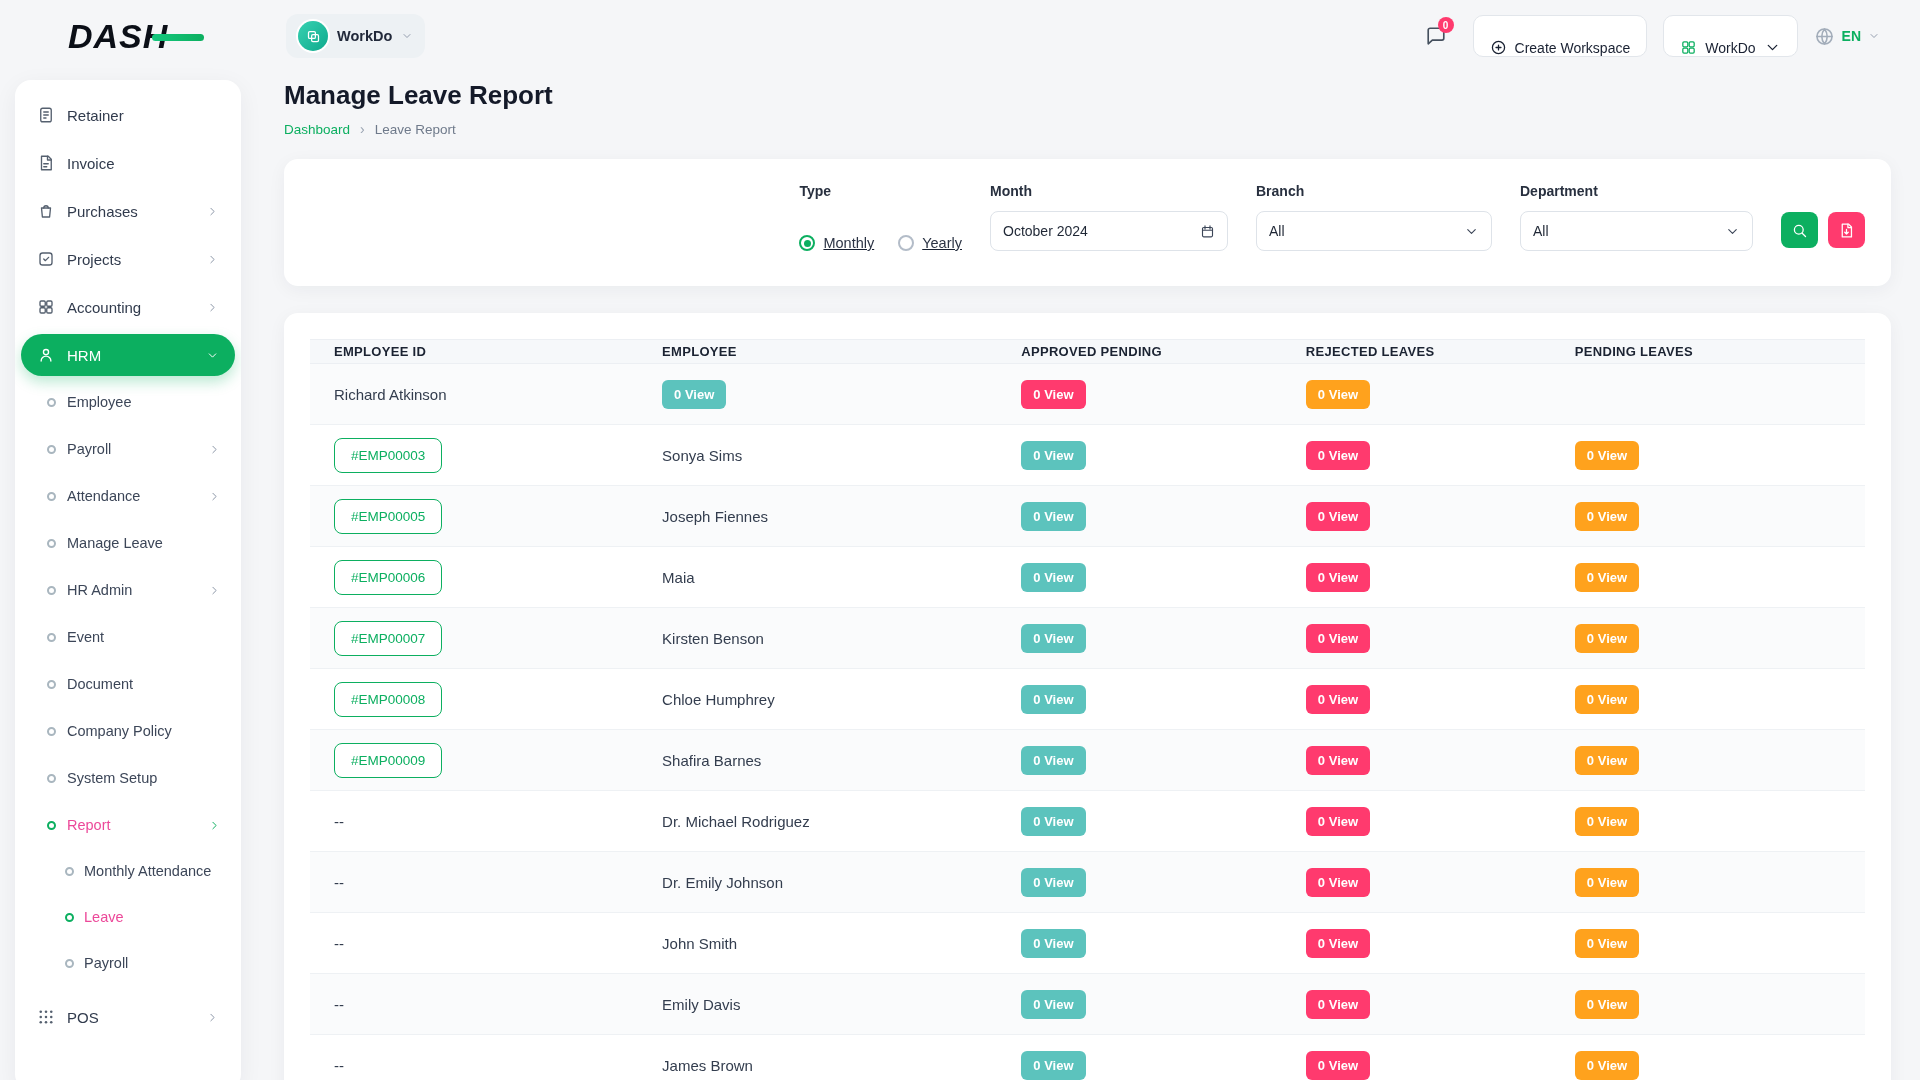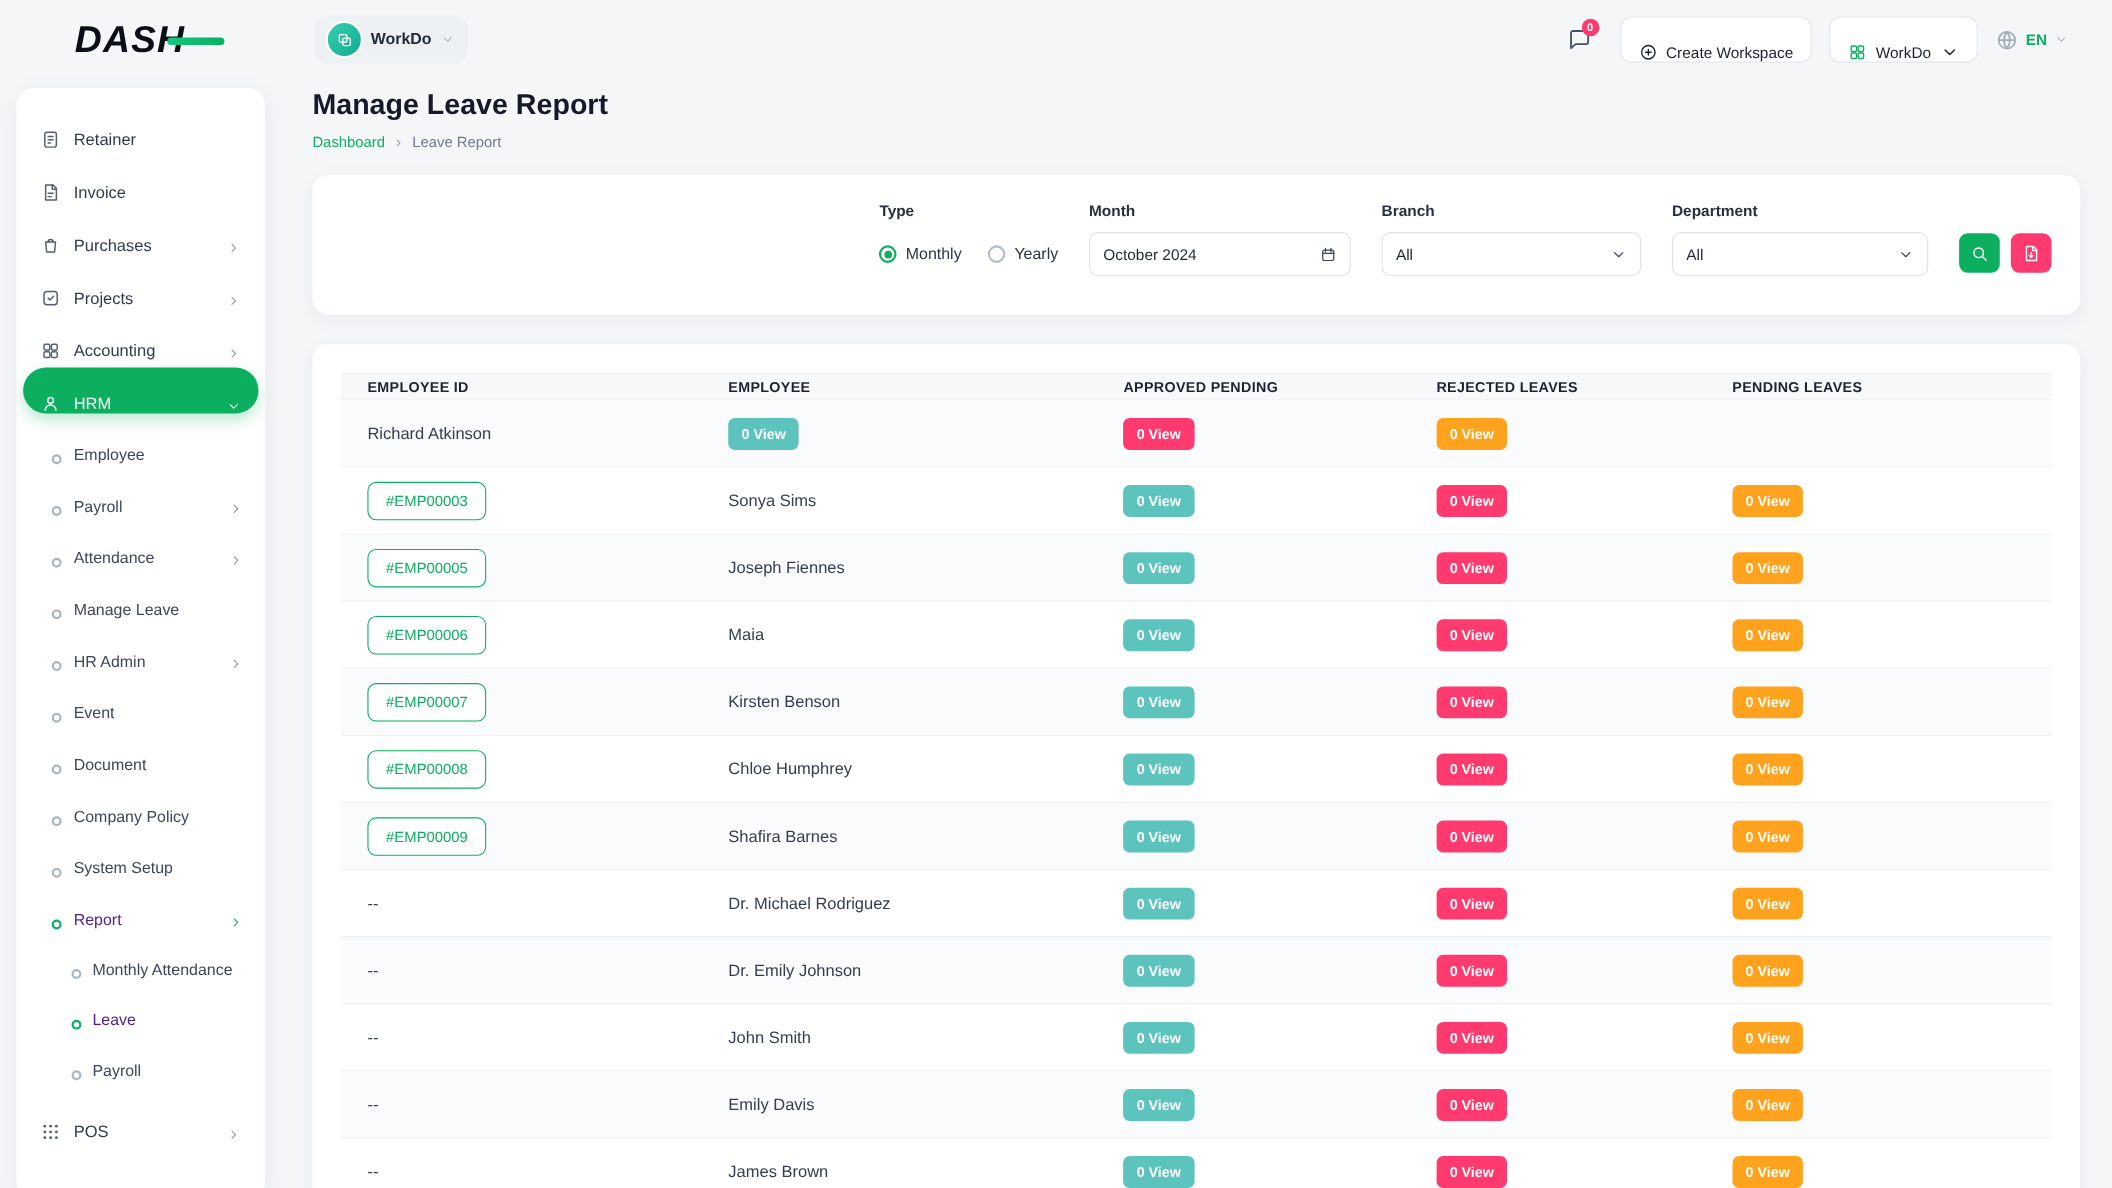--- a/index.html
+++ b/index.html
@@ -40,50 +40,50 @@
   .pill-btn .ic { width:17px; height:17px; color:#192132; }
   .pill-btn .ic.green { color:#0caf60; }
   .lang { display:flex; align-items:center; gap:7px; cursor:pointer; }
   .lang .globe { width:21px; height:21px; color:#a3adba; }
   .lang-label { font-size:14px; font-weight:600; color:#0caf60; }
 
   
   .sidebar { position:absolute; left:15px; top:80px; width:226px; height:1010px; background:#fff;
              border-radius:16px; box-shadow:0 6px 24px rgba(15,34,58,.06); padding:14px 10px;
              display:flex; flex-direction:column; overflow:hidden; }
-  .sb-item { display:flex; align-items:flex-end; gap:12px; border-radius:10px; cursor:pointer;
+  .sb-item { display:flex; align-items:center; gap:12px; border-radius:10px; cursor:pointer;
              color:#313b4d; font-size:15px; font-weight:500; flex:0 0 auto; }
   .sb-item.lvl0 { height:42px; padding:0 12px; margin-bottom:6px; }
   .sb-item.lvl0 .sb-ic { color:#55606f; }
   .sb-item.lvl0.active { background:#0caf60; color:#fff; border-radius:22px; margin-left:-4px; margin-right:-4px;
                          padding:0 16px; box-shadow:0 6px 14px rgba(12,175,96,.28); }
   .sb-item.lvl0.active .sb-ic, .sb-item.lvl0.active .chev { color:#fff; }
   .sb-item.lvl1 { height:40px; padding:0 10px 0 22px; gap:11px; margin-bottom:7px; font-size:14.5px; color:#3c4658; }
   .sb-item.lvl2 { height:38px; padding:0 10px 0 40px; gap:10px; margin-bottom:8px; font-size:14.5px; color:#3c4658; }
   .sb-item.gap-top { margin-top:14px; }
-  .sb-item.sub-active { color:#4c1d95; }
+  .sb-item.sub-active { color:#ec4899; }
   .sb-item.sub-active .chev { color:#0caf60; }
   .bullet { width:9px; height:9px; border:2px solid #a9b6bf; border-radius:50%; flex:0 0 auto; }
   .bullet.b-active { border-color:#0caf60; }
   .sb-label { white-space:nowrap; overflow:hidden; text-overflow:ellipsis; }
 
   
   .main { position:absolute; left:284px; top:72px; width:1607px; }
   .page-title { font-size:26px; font-weight:700; color:#141a29; margin:8px 0 10px; }
   .breadcrumb { display:flex; align-items:center; gap:10px; font-size:13.5px; }
   .bc-link { color:#0caf60; cursor:pointer; }
   .bc-sep { color:#9aa4b2; font-size:14px; }
   .bc-current { color:#6f7a8b; }
 
   .filter-card { margin-top:22px; background:#fff; border-radius:14px; height:127px;
                  box-shadow:0 4px 18px rgba(15,34,58,.05); display:flex; justify-content:flex-end;
                  gap:28px; padding:24px 26px 0 26px; }
   .fgroup { display:flex; flex-direction:column; gap:12px; }
   .flabel { font-size:14px; font-weight:600; color:#28303f; }
-  .radio-row { height:40px; display:flex; align-items:center; gap:24px; }
+  .radio-row { height:40px; display:flex; align-items:flex-end; gap:24px;text-decoration:underline; }
   .radio-opt { display:flex; align-items:center; gap:8px; cursor:pointer; }
   .radio { width:16px; height:16px; border-radius:50%; border:2px solid #b3bcc8; position:relative; display:inline-block; }
   .radio.checked { border-color:#0caf60; }
   .radio.checked::after { content:""; position:absolute; inset:2.5px; border-radius:50%; background:#0caf60; }
   .radio-label { font-size:14.5px; color:#2b3344; }
   .field { height:40px; border:1px solid #dee3e9; border-radius:8px; background:#fff; display:flex;
            align-items:center; justify-content:space-between; padding:0 12px; font-size:14px; color:#1f2735;
            cursor:pointer; }
   .field .ic { width:15px; height:15px; color:#3c4658; }
   .w-month { width:238px; }

